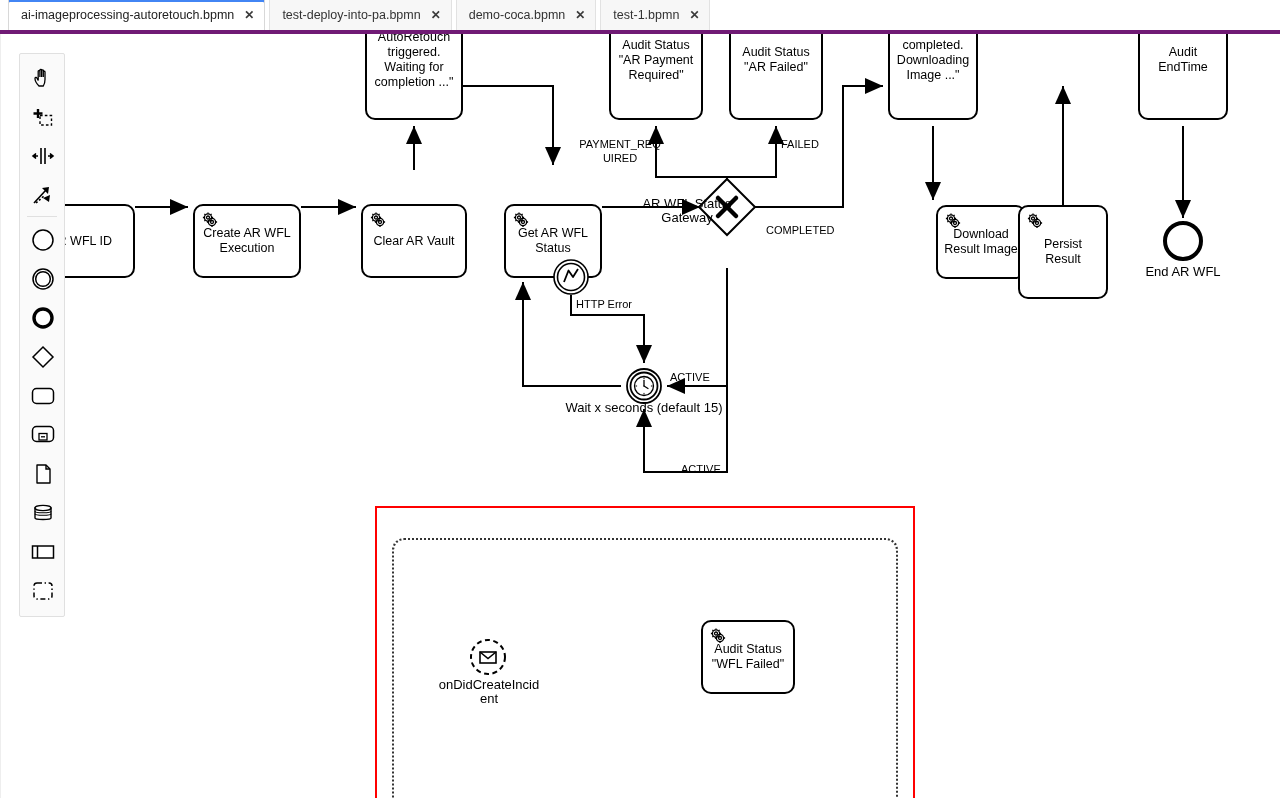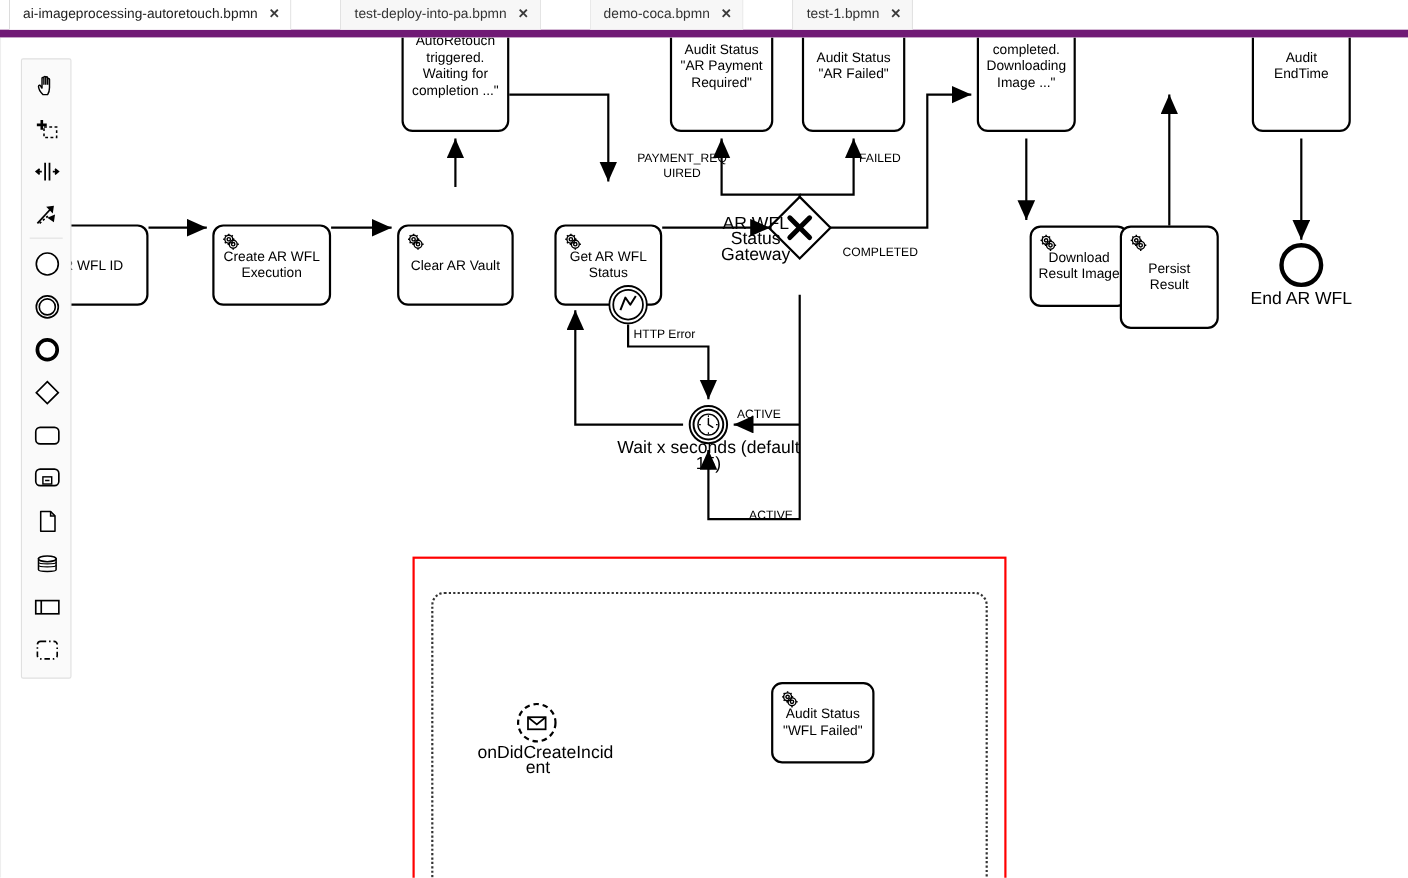--- a/index.html
+++ b/index.html
@@ -8,25 +8,24 @@
     background: #ffffff;
     font-family: "Liberation Sans", sans-serif;
     overflow: hidden;
   }
 
   
   #tabbar {
     position: absolute; left: 0; top: 0;
     width: 1280px; height: 34px;
     background: #ffffff;
-    border-bottom: 7px solid #701a75;
+    border-bottom: 4px solid #701a75;
     display: flex; align-items: flex-end;
     padding-left: 8px;
     z-index: 40;
-    gap: 40px;
   }
   .tab {
     height: 32px;
     display: flex; align-items: center;
     padding: 0 10px 0 12px;
     font-size: 12.5px;
     color: #333;
     background: #f7f7f7;
     border: 1px solid #e2e2e2;
     border-bottom: none;
@@ -98,21 +97,21 @@
     color: #000;
     padding: 2px 5px;
     z-index: 10;
     cursor: pointer;
   }
   .task .task-label { display: block; width: 100%; }
   .svc-icon { position: absolute; left: 5px; top: 4px; z-index: 11; pointer-events: none; }
 
   .evt-label {
     position: absolute;
-    font-size: 16px;
+    font-size: 13px;
     line-height: 14px;
     text-align: center;
     color: #000;
     z-index: 12;
     pointer-events: none;
   }
   .flow-label {
     position: absolute;
     font-size: 11px;
     line-height: 14px;

